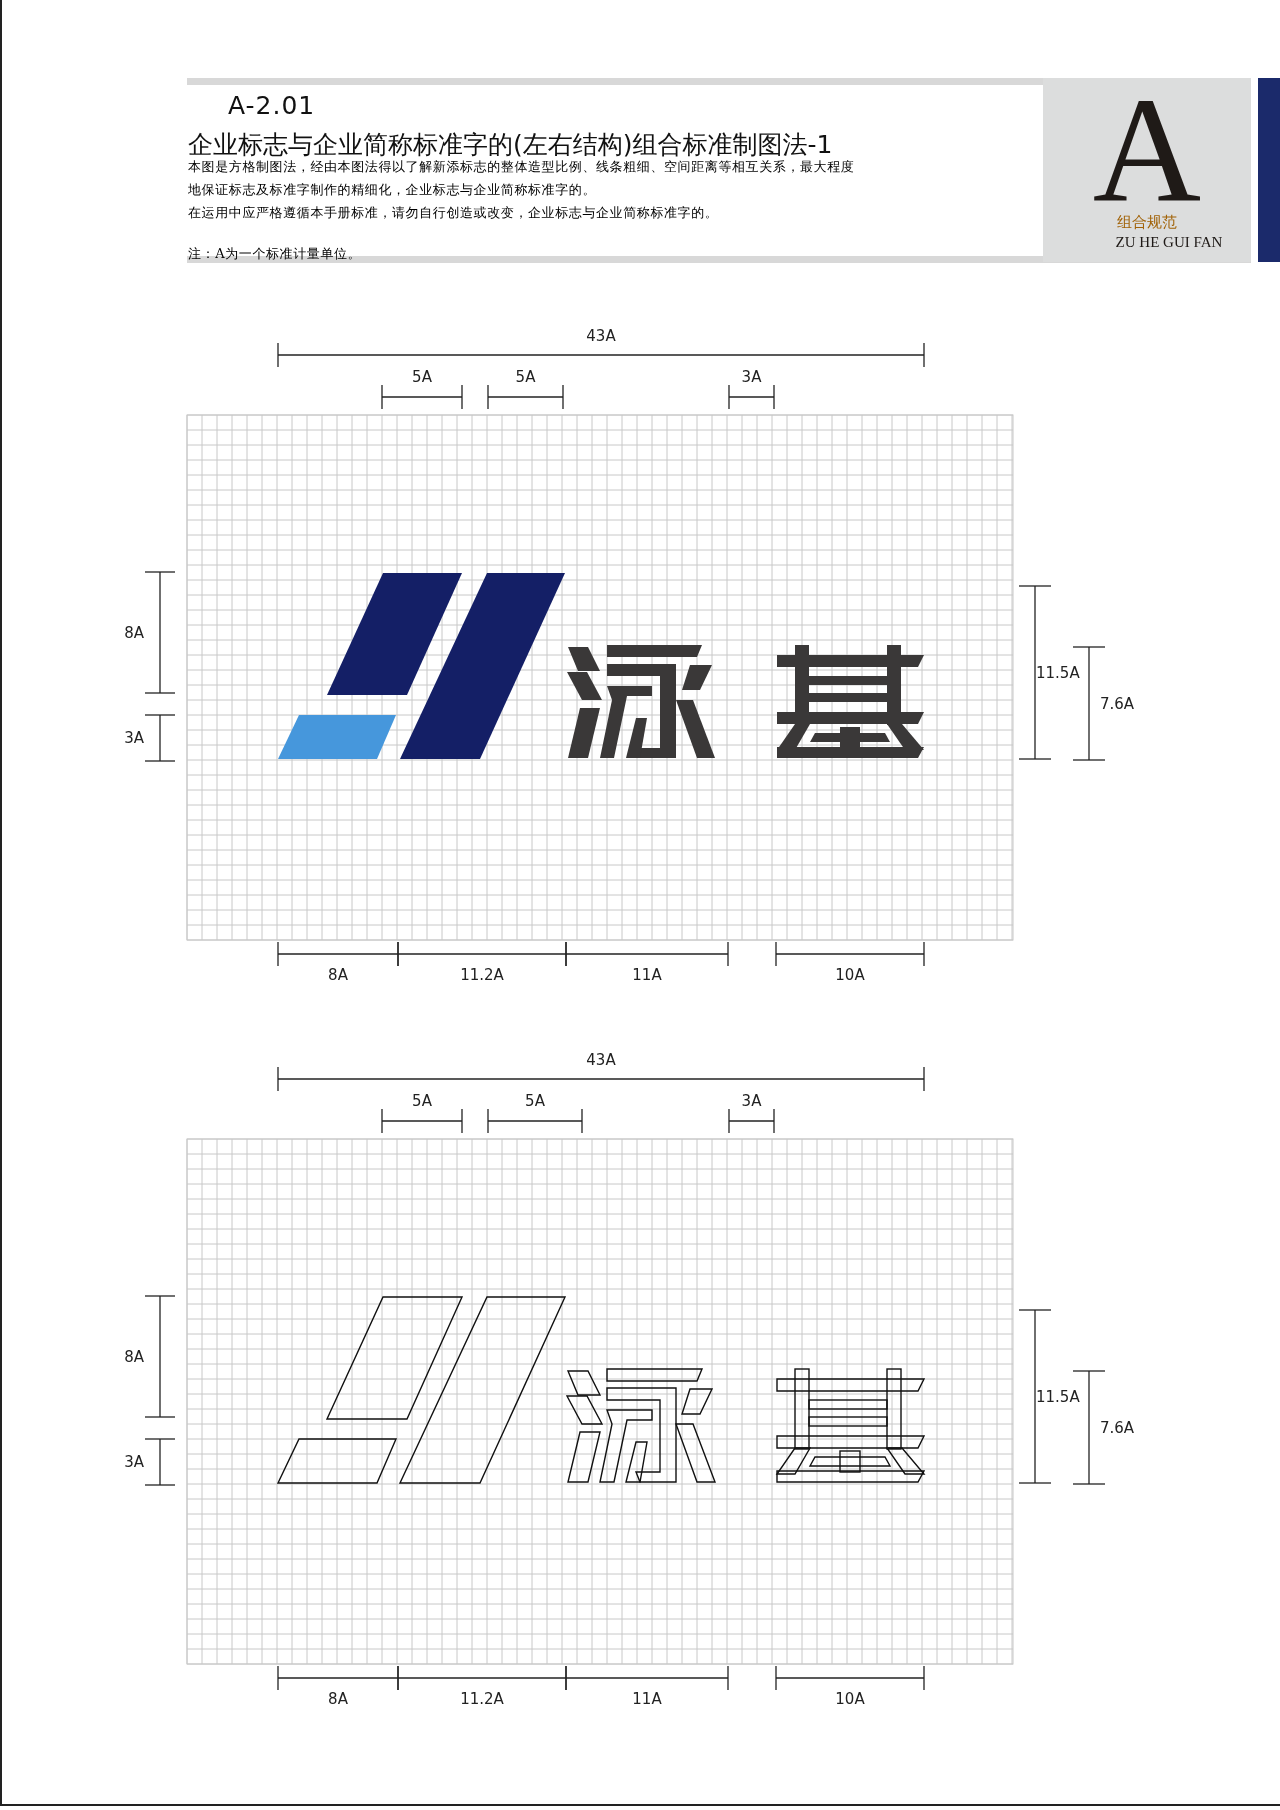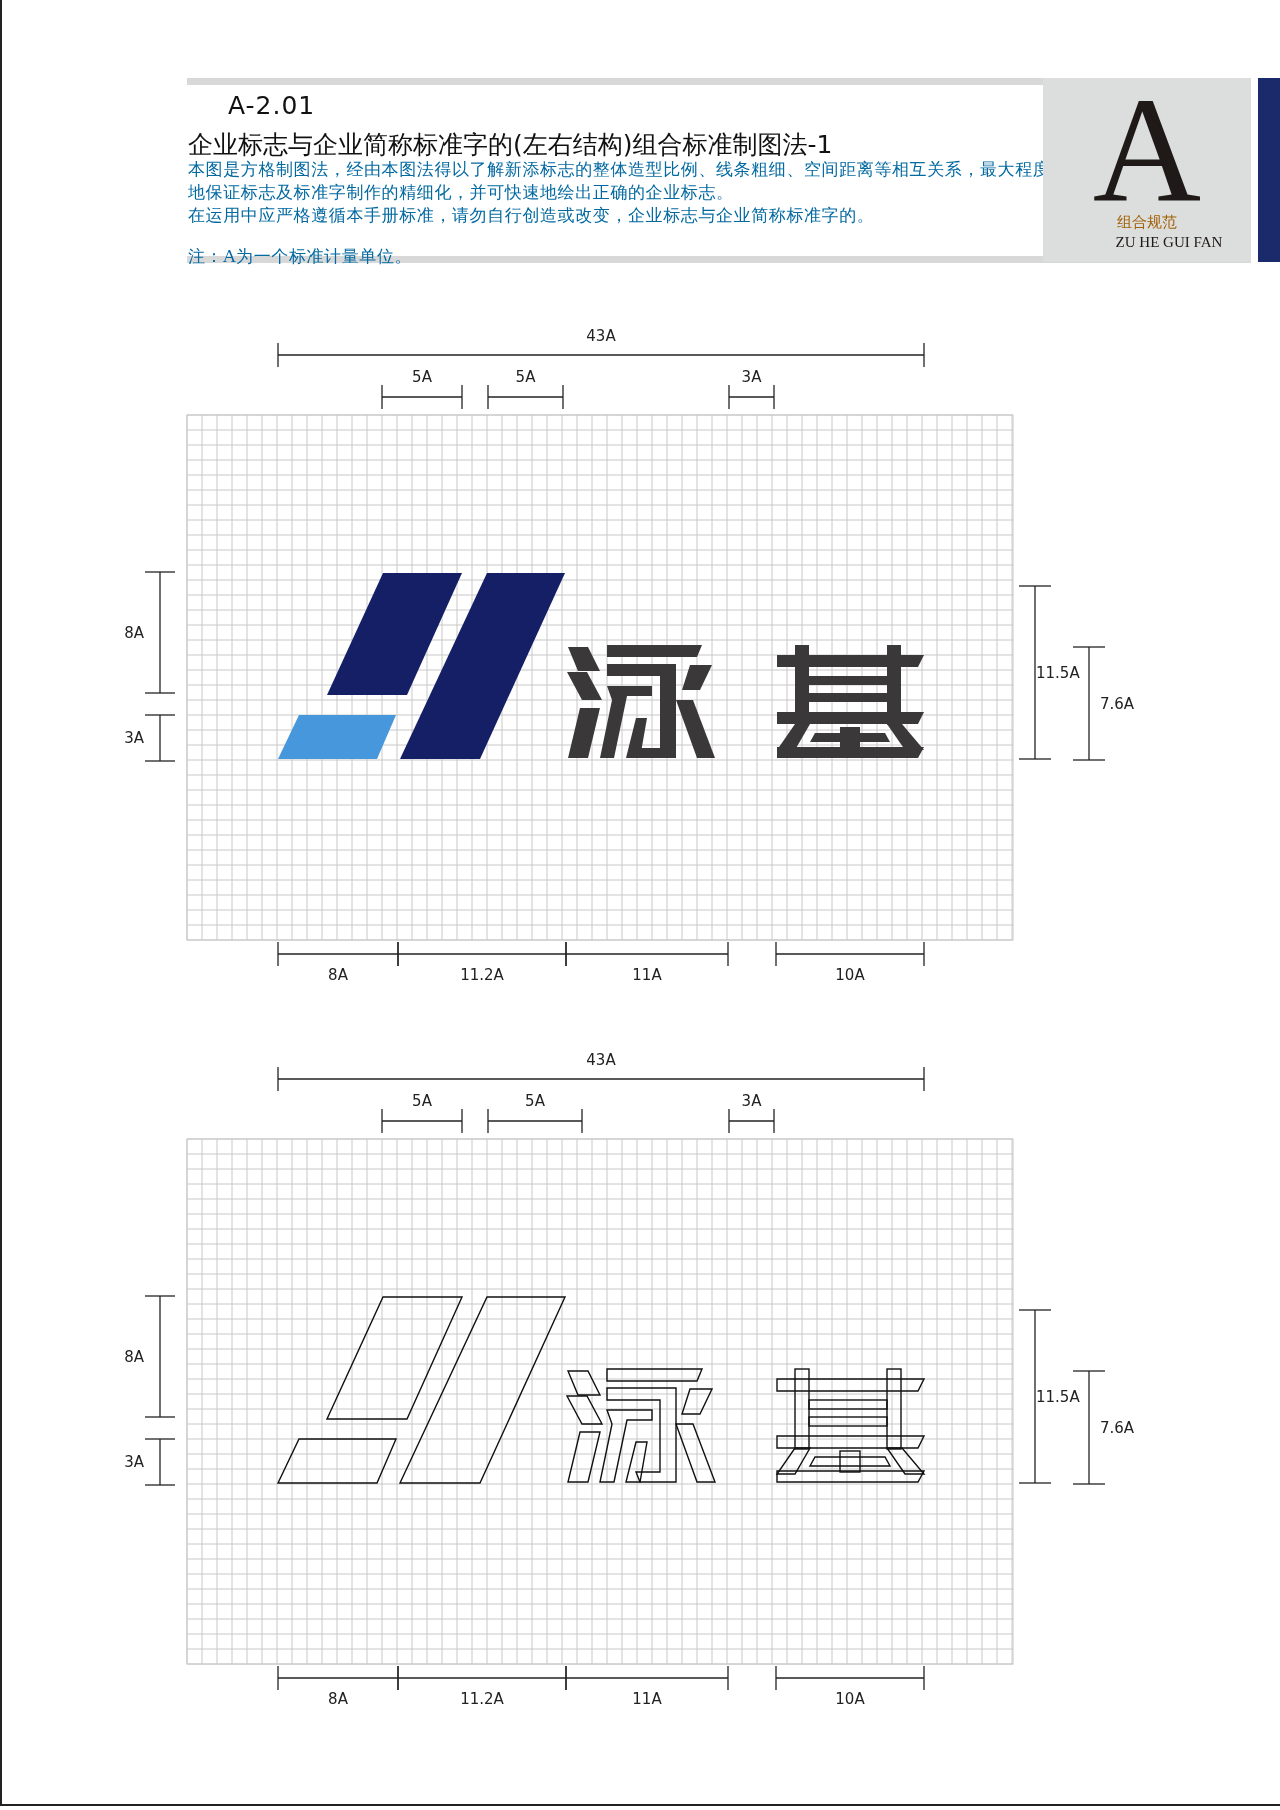--- a/index.html
+++ b/index.html
@@ -7,21 +7,21 @@
          font-family: "DejaVu Sans", "Liberation Sans", sans-serif; color: #1a1a1a; }
   .page-border-left { position: absolute; left: 0; top: 0; width: 2px; height: 1806px; background: #222; }
   .page-border-bottom { position: absolute; left: 0; top: 1804px; width: 1280px; height: 2px; background: #222; }
 
   .hdr-band { position: absolute; left: 187px; width: 1064px; height: 7px; background: #d8d8d8; }
   .hdr-band.top { top: 78px; }
   .hdr-band.bottom { top: 256px; }
   .hdr-text { position: absolute; left: 188px; top: 85px; width: 850px; height: 171px; }
   .hdr-code { position: absolute; left: 0; top: 6px; font-size: 25px; letter-spacing: 1px; color: #111; margin-left: 40px; }
   .hdr-title { position: absolute; left: 0; top: 43px; font-size: 25px; color: #111; white-space: nowrap; }
-  .hdr-body { position: absolute; left: 0; font-family: "DejaVu Serif", "Liberation Serif", serif; font-size: 17px; color: #0369a1; white-space: nowrap; letter-spacing: 0.6px; }
+  .hdr-body { position: absolute; left: 0; font-family: "DejaVu Serif", "Liberation Serif", serif; font-size: 13px; color: #000000; white-space: nowrap; letter-spacing: 0.6px; }
 
   .hdr-panel { position: absolute; left: 1043px; top: 78px; width: 208px; height: 184px; background: #dcdddd; }
   .hdr-letter { position: absolute; left: 0; width: 208px; top: -4px; text-align: center;
                 font-family: "Liberation Serif", "DejaVu Serif", serif; font-size: 150px; line-height: 150px; color: #1f1a17; }
   .hdr-cn { position: absolute; left: 0; width: 208px; top: 135px; text-align: center; font-size: 15px; color: #a16207; }
   .hdr-en { position: absolute; left: 0; width: 252px; top: 156px; text-align: center;
             font-family: "Liberation Serif", "DejaVu Serif", serif; font-size: 15px; color: #1f1a17; }
   .hdr-navy { position: absolute; left: 1258px; top: 78px; width: 22px; height: 184px; background: #1b2a6b; }
 
   .spec-svg { position: absolute; left: 0; width: 1280px; height: 680px; }
@@ -33,21 +33,21 @@
 <div class="page-border-left"></div>
 <div class="page-border-bottom"></div>
 
 <div class="hdr-band top"></div>
 <div class="hdr-band bottom"></div>
 
 <div class="hdr-text">
   <div class="hdr-code">A-2.01</div>
   <div class="hdr-title">企业标志与企业简称标准字的(左右结构)组合标准制图法-1</div>
   <div class="hdr-body" style="top:73px">本图是方格制图法，经由本图法得以了解新添标志的整体造型比例、线条粗细、空间距离等相互关系，最大程度</div>
-  <div class="hdr-body" style="top:96px">地保证标志及标准字制作的精细化，并可快速地绘出正确的企业标志。</div>
+  <div class="hdr-body" style="top:96px">地保证标志及标准字制作的精细化，企业标志与企业简称标准字的。</div>
   <div class="hdr-body" style="top:119px">在运用中应严格遵循本手册标准，请勿自行创造或改变，企业标志与企业简称标准字的。</div>
   <div class="hdr-body" style="top:160px">注：A为一个标准计量单位。</div>
 </div>
 
 <div class="hdr-panel">
   <div class="hdr-letter">A</div>
   <div class="hdr-cn">组合规范</div>
   <div class="hdr-en">ZU HE GUI FAN</div>
 </div>
 <div class="hdr-navy"></div>

